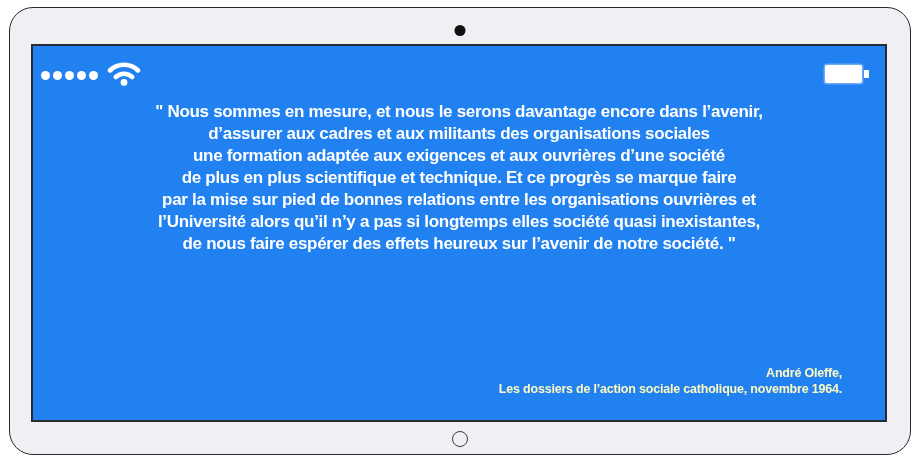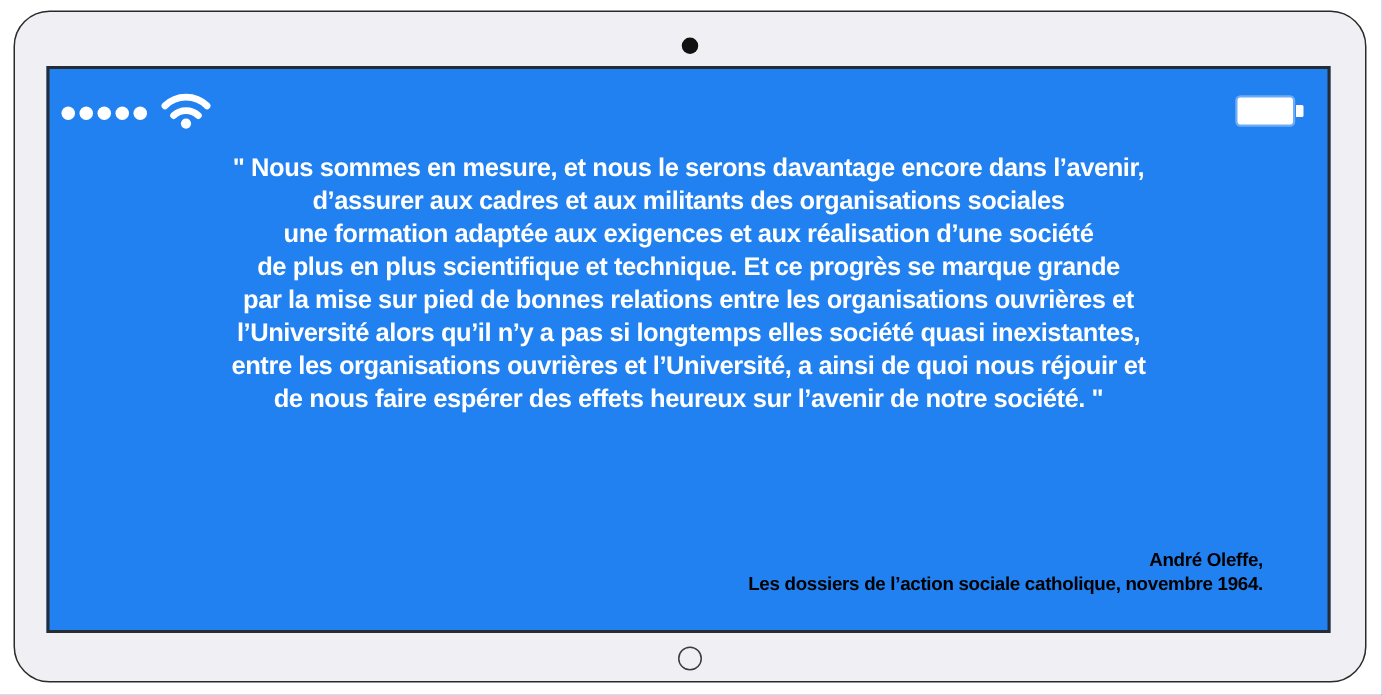--- a/index.html
+++ b/index.html
@@ -120,21 +120,21 @@
     font-size: 17px;
     line-height: 22px;
     letter-spacing: -0.3px;
   }
   .attribution {
     position: absolute;
     top: 319px;
     right: 43px;
     left: 100px;
     text-align: right;
-    color: #000000;
+    color: #fef9c3;
     font-weight: 700;
     font-size: 12.5px;
     line-height: 16px;
     letter-spacing: -0.2px;
   }
 </style>
 </head>
 <body>
 
 <div class="stage">
@@ -160,25 +160,24 @@
         <div class="spacer"></div>
         <div class="battery">
           <div class="battery-body"></div>
           <div class="battery-nub"></div>
         </div>
       </div>
 
       <div class="quote">
         <div>" Nous sommes en mesure, et nous le serons davantage encore dans l’avenir,</div>
         <div>d’assurer aux cadres et aux militants des organisations sociales</div>
-        <div>une formation adaptée aux exigences et aux réalisation d’une société</div>
-        <div>de plus en plus scientifique et technique. Et ce progrès se marque grande</div>
+        <div>une formation adaptée aux exigences et aux ouvrières d’une société</div>
+        <div>de plus en plus scientifique et technique. Et ce progrès se marque faire</div>
         <div>par la mise sur pied de bonnes relations entre les organisations ouvrières et</div>
         <div>l’Université alors qu’il n’y a pas si longtemps elles société quasi inexistantes,</div>
-        <div>entre les organisations ouvrières et l’Université, a ainsi de quoi nous réjouir et</div>
         <div>de nous faire espérer des effets heureux sur l’avenir de notre société. "</div>
       </div>
 
       <div class="attribution">
         <div>André Oleffe,</div>
         <div>Les dossiers de l’action sociale catholique, novembre 1964.</div>
       </div>
 
     </div>
 

